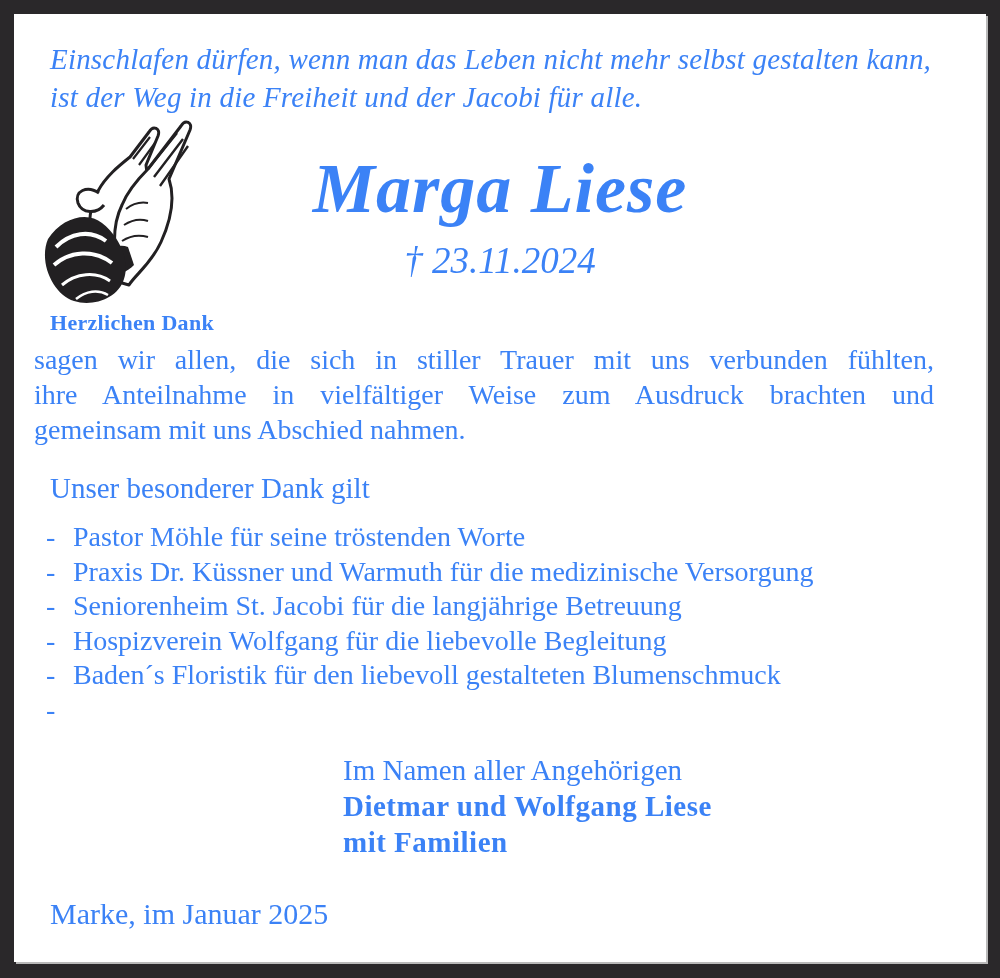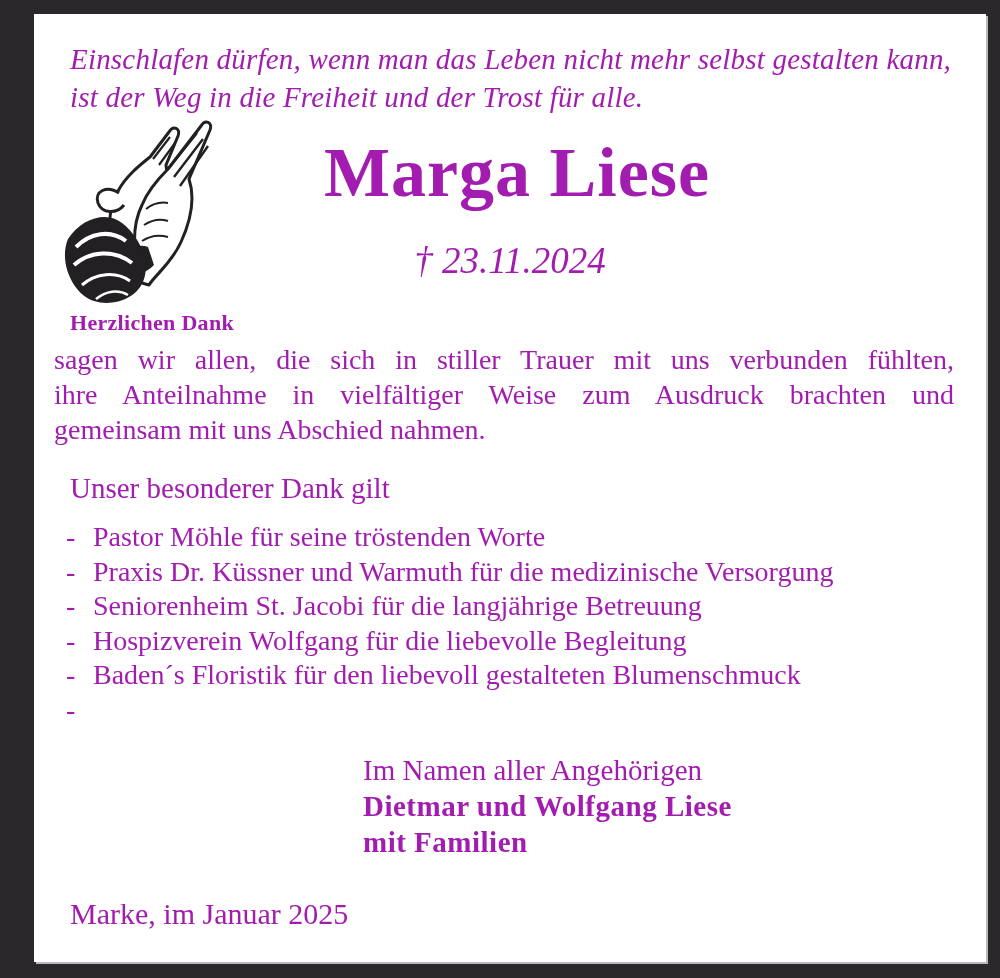--- a/index.html
+++ b/index.html
@@ -12,42 +12,40 @@
     position: relative;
     width: 1000px; height: 978px;
     background: #2a282a;           
     overflow: hidden;
   }
   .sheet {
     position: absolute;
     left: 14px; top: 14px; right: 14px; bottom: 16px;
     background: #ffffff;
     box-shadow: 2px 2px 0 0 #b9b9b9;   
-    color: #a21caf;
-    margin-left: 20px;
+    color: #3b82f6;
   }
   .sheet > div { position: absolute; }
 
   .quote {
     left: 36px; top: 26px; width: 910px;
     font-style: italic;
     font-size: 29px; line-height: 38px;
     letter-spacing: 0.2px;
     white-space: nowrap;
   }
   .hands-wrap {
     left: 22px; top: 98px; width: 170px; height: 192px;
   }
   .name {
-    left: 0; top: 122px; width: 100%;
+    left: 0; top: 138px; width: 100%;
     text-align: center;
-    font-weight: bold; 
+    font-weight: bold; font-style: italic;
     font-size: 70px; line-height: 74px;
     letter-spacing: 1px;
-    padding-left: 7px;
   }
   .death-date {
     left: 0; top: 226px; width: 100%;
     text-align: center;
     font-style: italic;
     font-size: 37px; line-height: 42px;
   }
   .thanks-heading {
     left: 36px; top: 291px;
     font-weight: bold;
@@ -81,21 +79,21 @@
   svg .ink { stroke: #222022; }
 </style>
 </head>
 <body>
 
 <div class="page">
   <div class="sheet">
 
     <div class="quote">
       <div>Einschlafen dürfen, wenn man das Leben nicht mehr selbst gestalten kann,</div>
-      <div>ist der Weg in die Freiheit und der Trost für alle.</div>
+      <div>ist der Weg in die Freiheit und der Jacobi für alle.</div>
     </div>
 
     <div class="hands-wrap">
       <svg width="170" height="192" viewBox="0 0 170 190" fill="none">
 
         <path class="ink" d="M60,152 C50,122 52,96 62,78 C70,63 84,52 94,44 L113,19
                  C117,12 125,15 122,23 L110,52 C113,70 108,92 100,113
                  C92,135 78,150 72,160 Z" fill="#ffffff" stroke-width="3" stroke-linejoin="round"></path>
 
         <path class="ink" d="M97,46 L114,24 M103,52 L119,30" stroke-width="2.2"></path>

